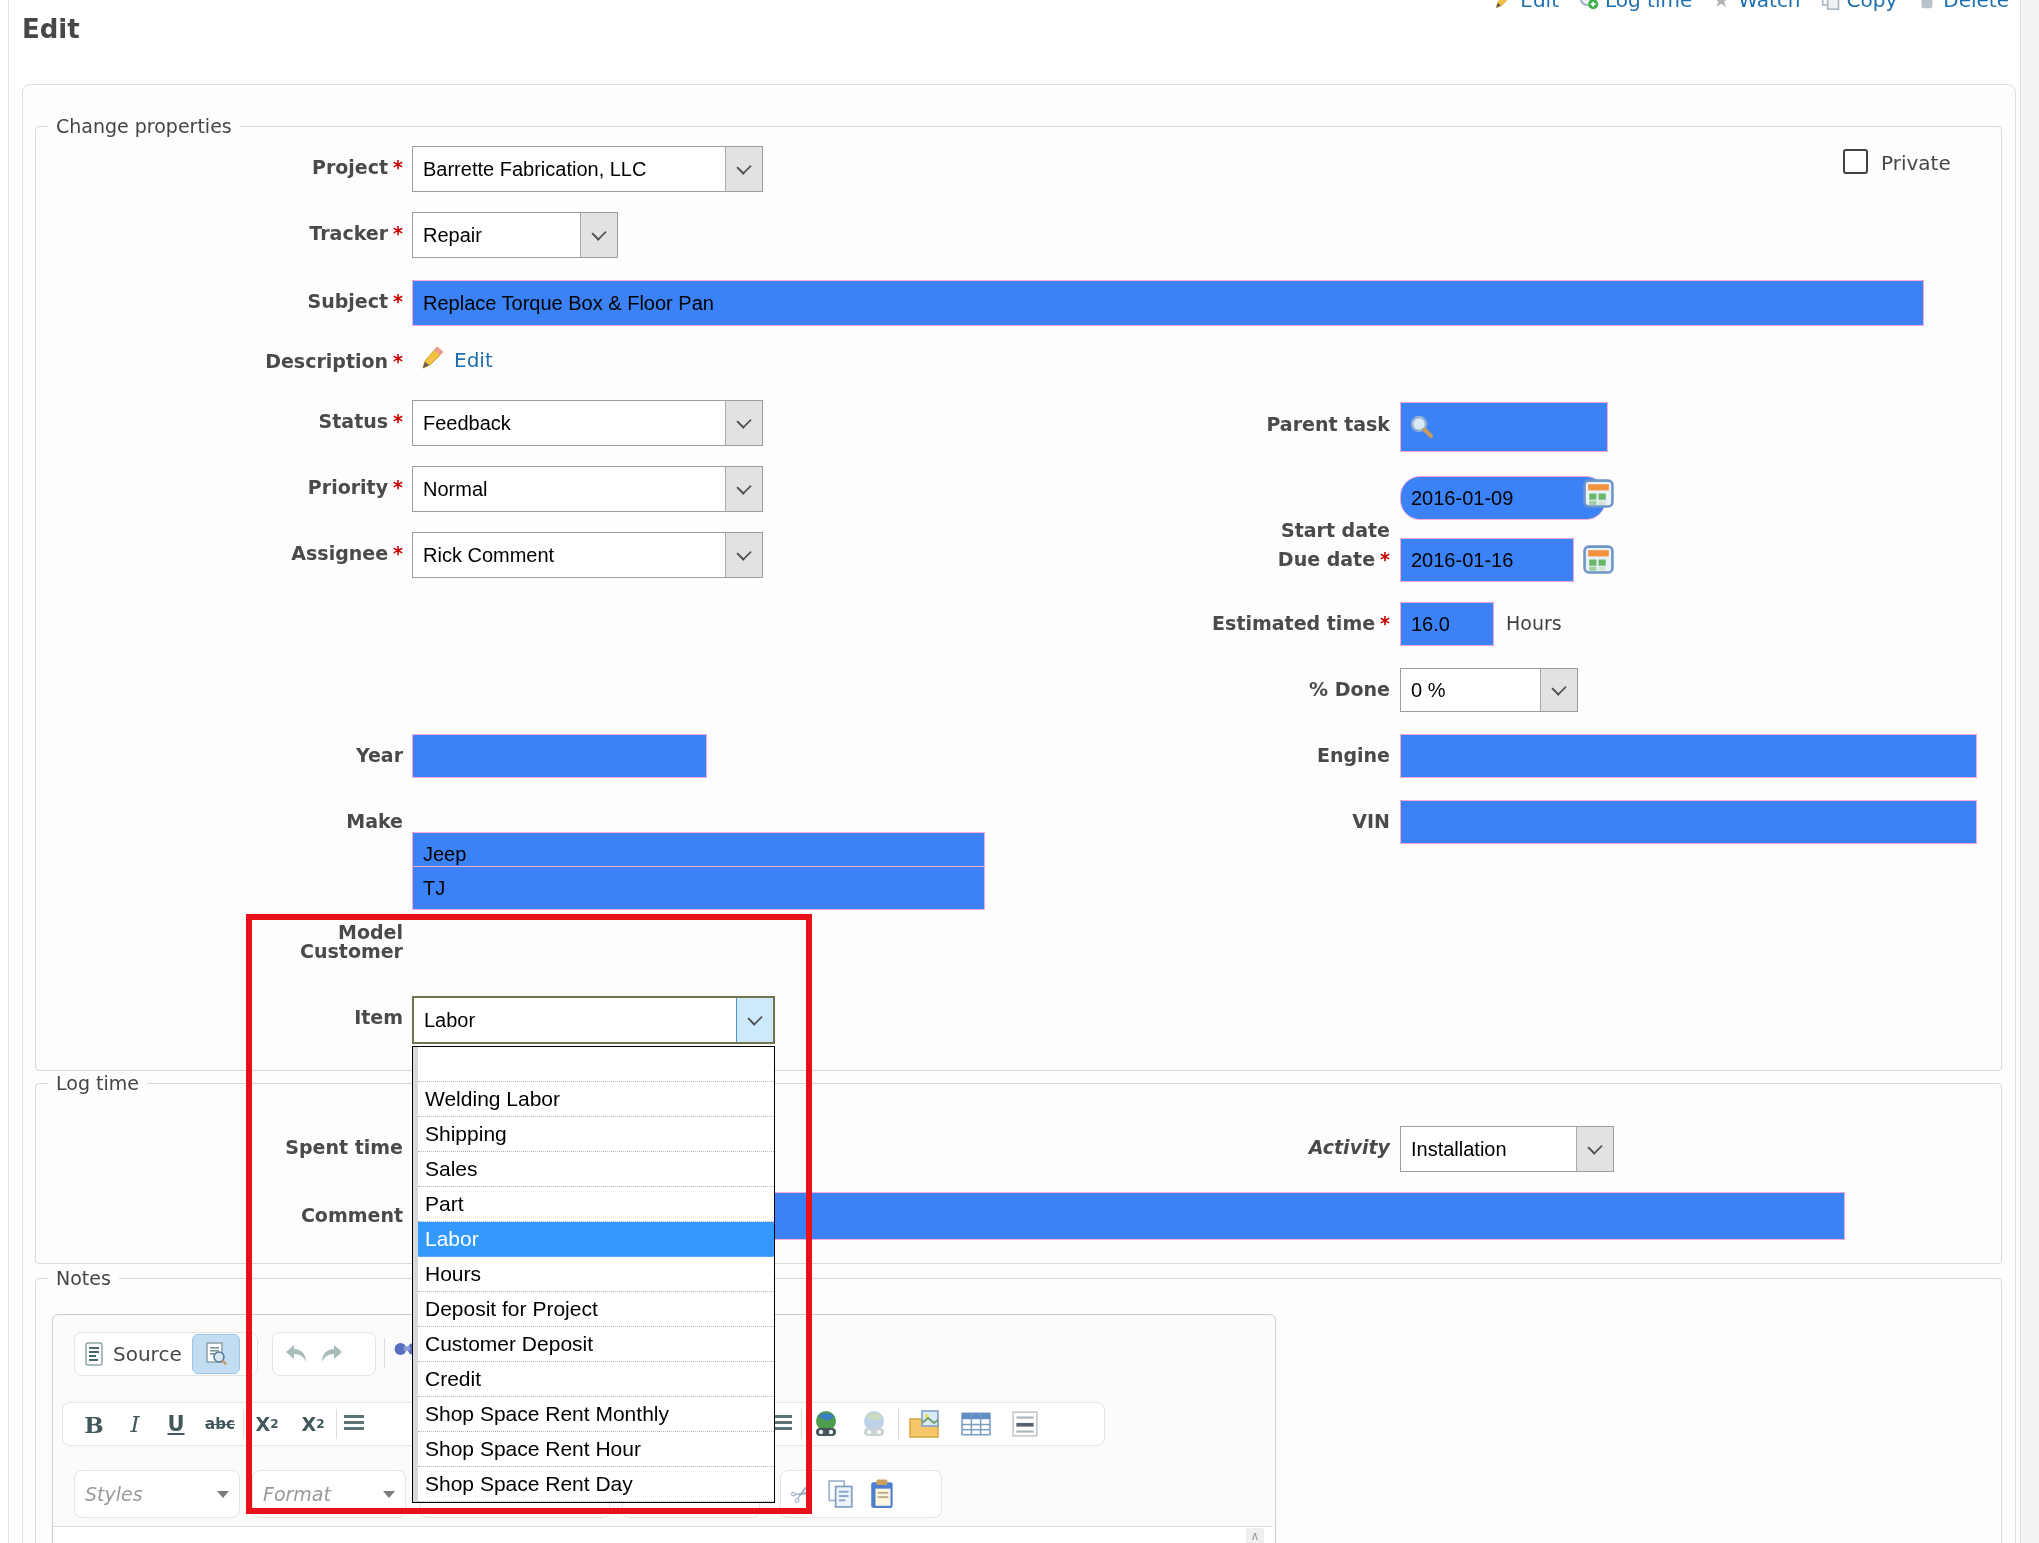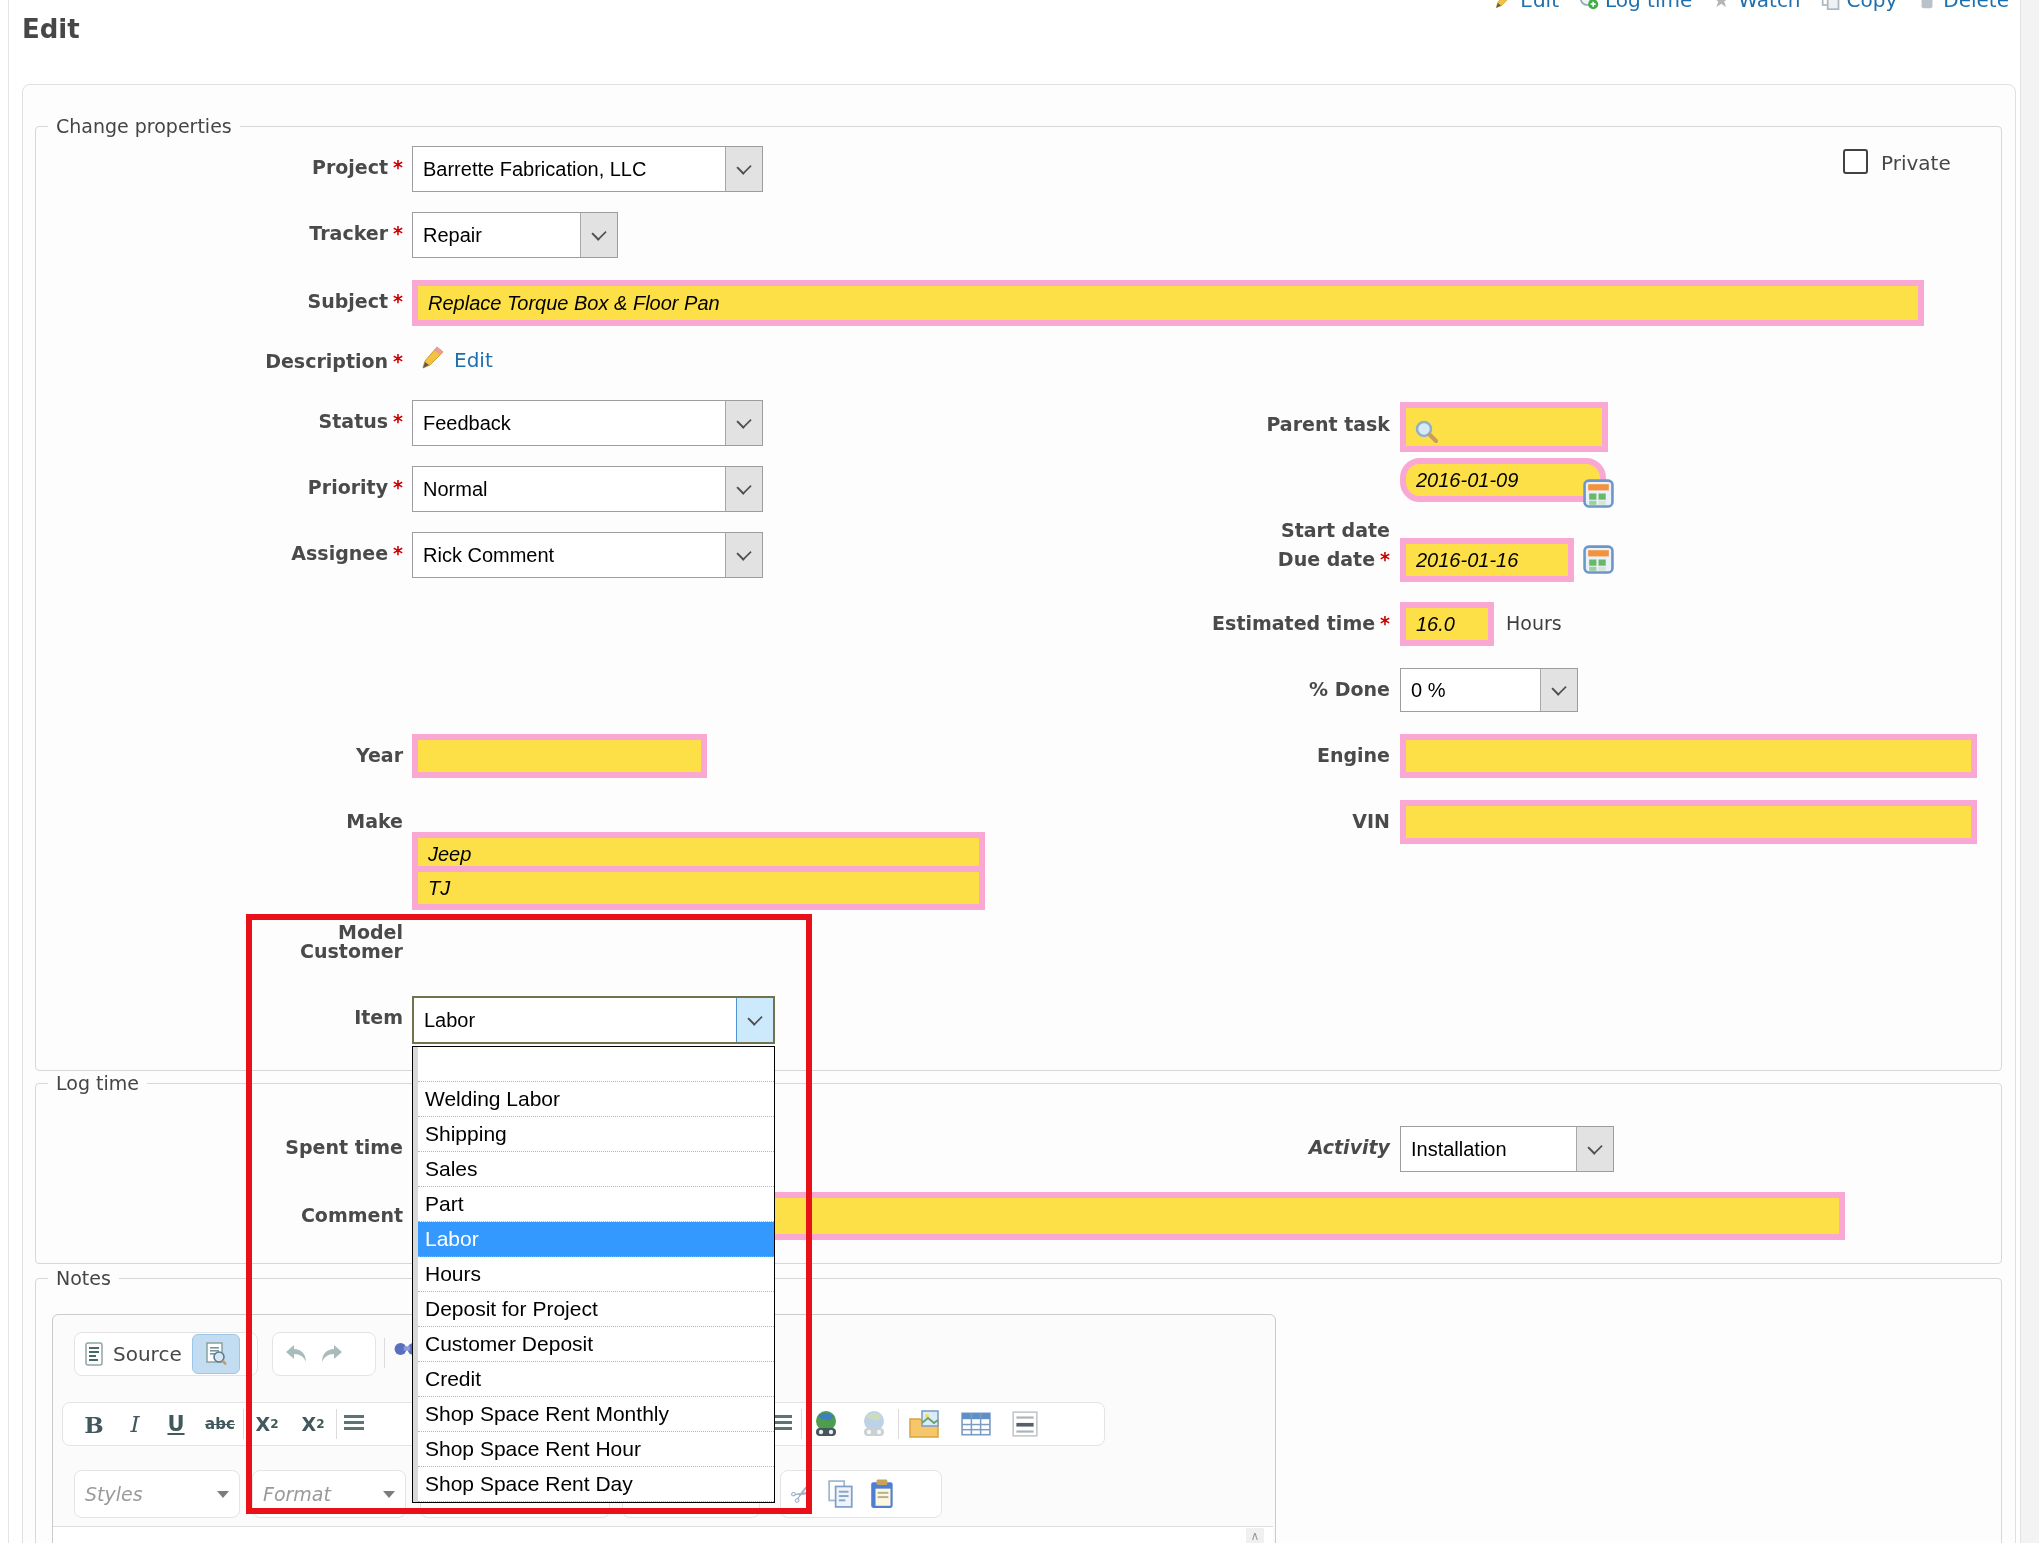--- a/index.html
+++ b/index.html
@@ -26,21 +26,21 @@
   .req{color:#cc0000;margin-left:5px;font-weight:bold;}
   .sel{display:flex;align-items:stretch;background:#fff;border:1px solid #9d9d9d;box-sizing:border-box;}
   .sel .val,.inp .val{flex:1;align-self:center;padding-left:10px;font-size:20px;color:#000;
         font-family:"Liberation Sans",sans-serif;white-space:nowrap;overflow:hidden;}
   .sel .arrow{width:36px;background:#e2e2e2;border-left:1px solid #a9a9a9;
         display:flex;align-items:center;justify-content:center;}
   .chev{display:block;width:10px;height:10px;border-left:2px solid #4f4f4f;border-bottom:2px solid #4f4f4f;
         transform:rotate(-45deg) scaleY(.8);margin-top:-5px;}
   .sel-focus{border:2px solid #72724c;}
   .sel-focus .arrow{background:#cde9fc;border-left:1px solid #4f93d2;}
-  .inp{display:flex;background:#fde047;border:6px solid #f9a8d4;box-sizing:border-box;font-style:italic;}
+  .inp{display:flex;background:#3b82f6;border:1px solid #f9a8d4;box-sizing:border-box;}
   .suffix{font-size:19px;color:#3f3f3f;}
   .link{color:#1e6fae;font-size:20px;cursor:pointer;}
   .checkbox{width:25px;height:25px;border:2.5px solid #424242;border-radius:3px;background:#fff;box-sizing:border-box;}
   .plain-lbl{font-size:20px;color:#474747;}
   
   #item-dropdown{left:412px;top:1046px;width:363px;height:457px;background:#fff;border:1px solid #000;
         box-sizing:border-box;z-index:40;overflow:hidden;}
   .dd-strip{position:absolute;left:0;top:0;bottom:0;width:5px;background:#d9d9d9;}
   .dd-item{height:35px;margin-left:5px;padding-left:7px;font-size:21px;color:#000;
         font-family:"Liberation Sans",sans-serif;display:flex;align-items:center;
@@ -211,21 +211,21 @@
   <div class="abs lbl lblR" style="top:413px;"><span>Parent task</span></div>
   <div class="abs inp" style="left:1400px;top:402px;width:208px;height:50px;">
     <svg style="width:26px;height:26px;margin:11px 0 0 8px;" viewBox="0 0 26 26">
         <circle cx="10" cy="10" r="7" fill="#d9eaf7" stroke="#8fb0cf" stroke-width="2.5"></circle>
         <line x1="15.5" y1="15.5" x2="22" y2="22" stroke="#c79b62" stroke-width="4" stroke-linecap="round"></line>
       </svg>
     <span class="val"></span>
     </div>
 
   <div class="abs lbl lblR" style="top:482px;margin-top:37px;"><span>Start date</span></div>
-  <div class="abs inp" style="left:1400px;top:458px;width:206px;height:44px;border-radius:20px;">
+  <div class="abs inp" style="left:1400px;top:476px;width:206px;height:44px;border-radius:20px;">
     <span class="val">2016-01-09</span>
     </div>
   <svg class="abs" style="left:1583px;top:478px;width:31px;height:31px;" viewBox="0 0 30 30">
       <rect x="1.5" y="2.5" width="27" height="25" rx="4" fill="#e9f1fa" stroke="#6e95c8" stroke-width="2.5"></rect>
       <rect x="5" y="6" width="20" height="6" fill="#f2923c"></rect>
       <rect x="6" y="15" width="7" height="6" fill="#69b869"></rect>
       <rect x="15" y="15" width="7" height="6" fill="#69b869"></rect>
       <rect x="6" y="22" width="7" height="4" fill="#9fcf9f"></rect>
       <rect x="15" y="22" width="7" height="4" fill="#d7e4d7"></rect>
     </svg>

